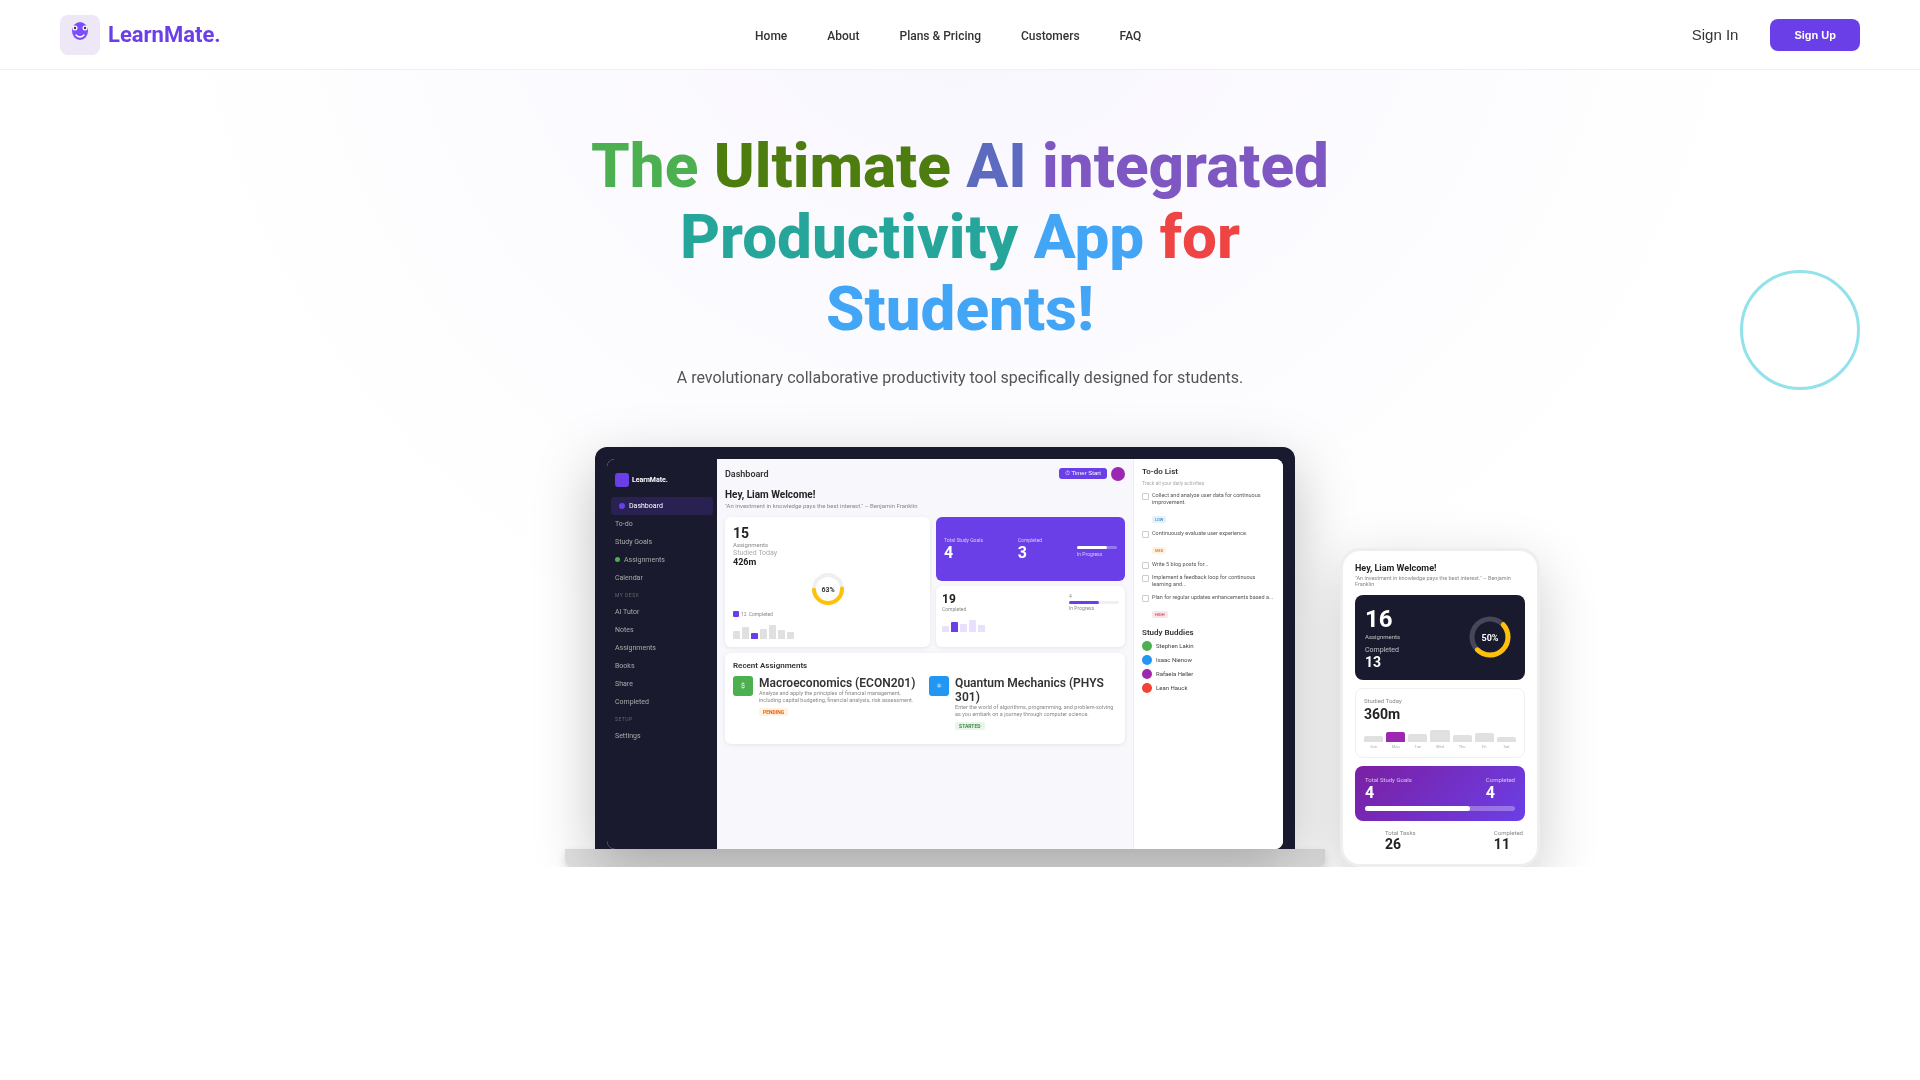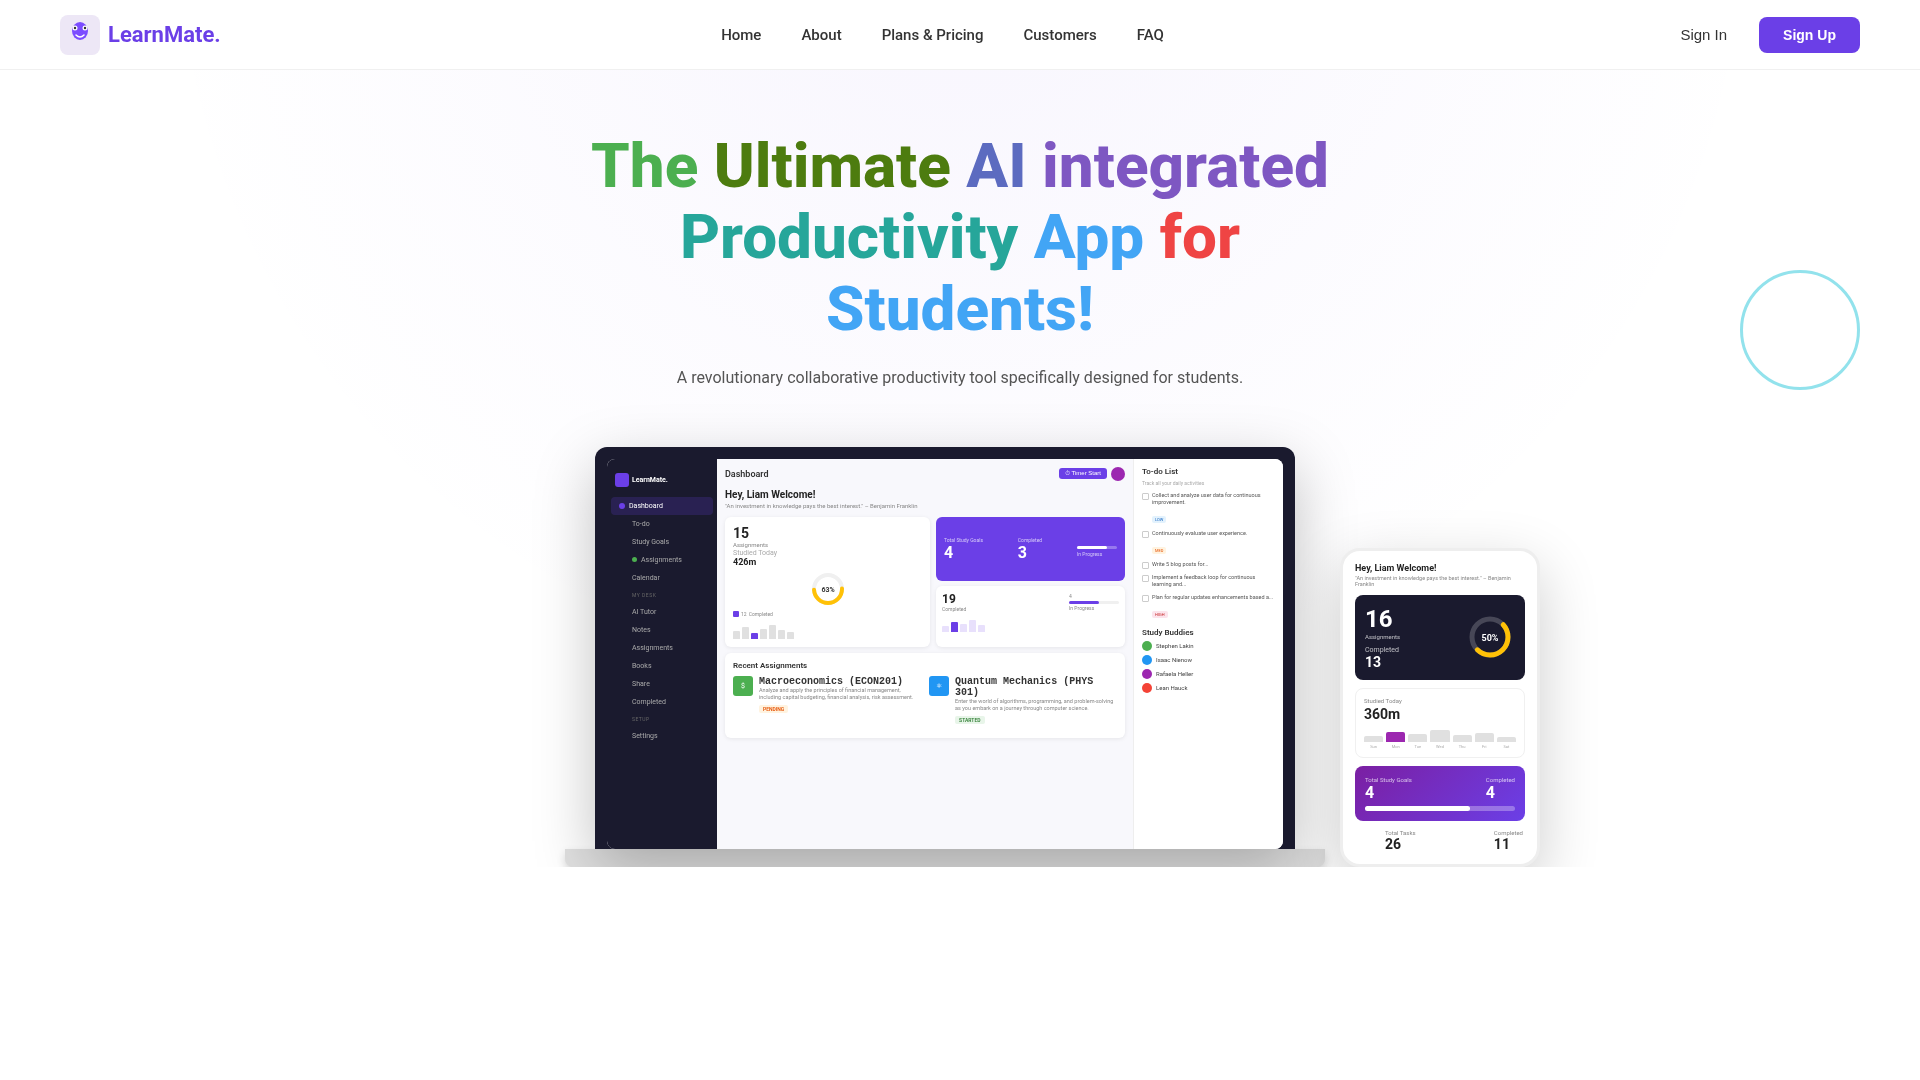--- a/index.html
+++ b/index.html
@@ -51,21 +51,21 @@
     .nav-links {
       display: flex;
       align-items: center;
       gap: 40px;
       list-style: none;
     }
 
     .nav-links a {
       text-decoration: none;
       color: #333;
-      font-size: 15px;
+      font-size: 12px;
       font-weight: 500;
       transition: color 0.2s;
     }
 
     .nav-actions {
       display: flex;
       align-items: center;
       gap: 16px;
     }
 
@@ -78,21 +78,21 @@
       cursor: pointer;
       padding: 8px 16px;
     }
 
     .btn-signup {
       background: #6B3FE7;
       color: #fff;
       border: none;
       border-radius: 8px;
       padding: 10px 24px;
-      font-size: 14px;
+      font-size: 11px;
       font-weight: 600;
       cursor: pointer;
       transition: background 0.2s;
     }
 
     
     .hero {
       display: flex;
       flex-direction: column;
       align-items: center;
@@ -204,21 +204,20 @@
     }
 
     .sidebar-item {
       padding: 5px 8px;
       display: flex;
       align-items: center;
       gap: 4px;
       font-size: 7px;
       color: #aaa;
       cursor: pointer;
-      margin-left: 17px;
     }
 
     .sidebar-item.active {
       background: rgba(107, 63, 231, 0.2);
       color: #fff;
       border-radius: 4px;
       margin: 0 4px;
     }
 
     .sidebar-dot {
@@ -374,24 +373,23 @@
       border-radius: 3px;
       background: #4CAF50;
       flex-shrink: 0;
     }
 
     .assignment-icon.blue {
       background: #2196F3;
     }
 
     .assignment-name {
-      font-size: 10px;
+      font-size: 12px;
       font-weight: 600;
       color: #333;
-      font-family: Liberation Mono, monospace;
     }
 
     .assignment-desc {
       font-size: 5.5px;
       color: #888;
       line-height: 1.3;
     }
 
     .badge {
       display: inline-block;

